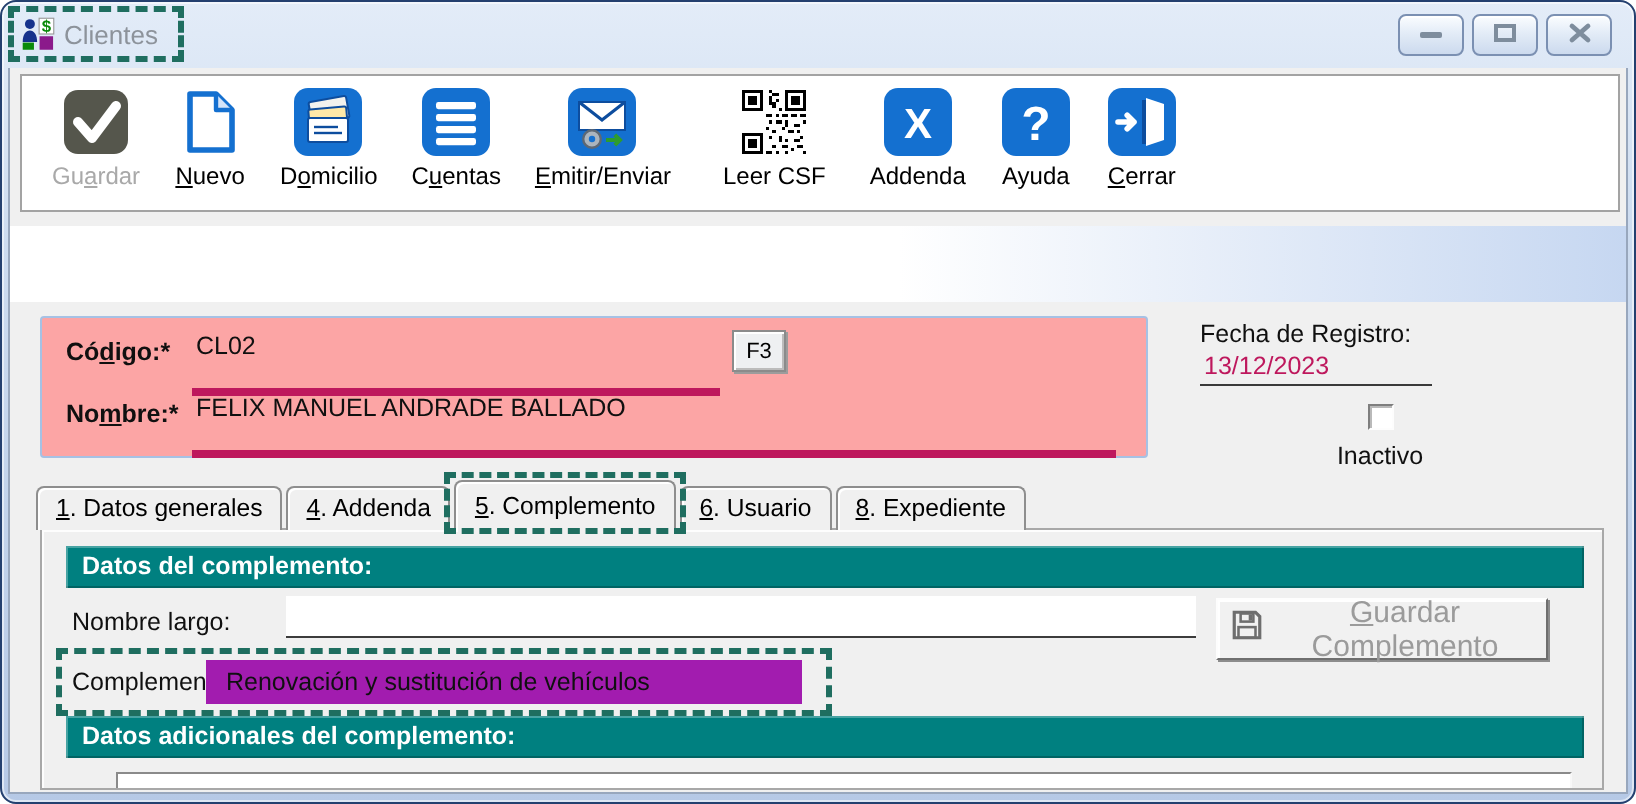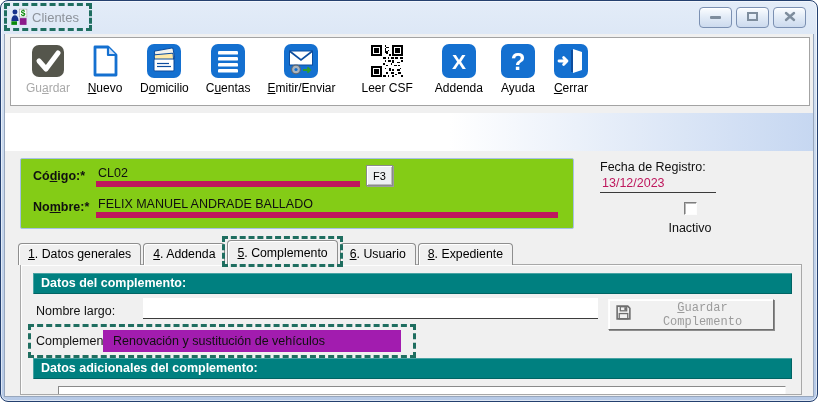--- a/index.html
+++ b/index.html
@@ -32,25 +32,25 @@
   .tbtn .ticon{width:36px;height:36px;display:flex;align-items:center;justify-content:center;}
   .tbtn .tlabel{font-size:12px;color:#000;white-space:nowrap;}
   .tbtn.tb-disabled .tlabel{color:#a9a9a9;}
   .tb-sp1{margin-left:9px;} .tb-sp2{margin-left:5px;}
 
   
   .grad-strip{position:absolute;left:0;right:0;top:79px;height:38px;
     background:linear-gradient(90deg,#ffffff 0%,#ffffff 55%,#c6d7f1 100%);}
 
   
-  .groupbox{position:absolute;left:15px;top:124px;width:554px;height:71px;background:#84cc16;
+  .groupbox{position:absolute;left:15px;top:124px;width:554px;height:71px;background:#fca5a5;
     border:1px solid #a6c1e4;border-radius:2px;}
   .fld-label{position:absolute;font-size:12.5px;font-weight:bold;color:#101010;white-space:nowrap;}
-  .ul-field{position:absolute;background:transparent;border:none;border-bottom:6px solid #be185d;
-    font-family:inherit;font-size:12.5px;color:#101010;padding:0 2px 1px 2px;}
+  .ul-field{position:absolute;background:transparent;border:none;border-bottom:4px solid #be185d;
+    font-family:inherit;font-size:12.5px;color:#101010;padding:0 2px 14px 2px;}
   .f3-btn{position:absolute;left:345px;top:6px;width:27px;height:21px;font-family:inherit;
     font-size:11px;color:#000;background:#eef0f2;border:1px solid #8b8b8b;
     box-shadow:inset 1px 1px 0 #fff,inset -1px -1px 0 #bcbcbc,1px 1px 0 #9c9c9c;cursor:default;}
   .fecha-block{position:absolute;left:595px;top:126px;width:180px;}
   .fecha-label{font-size:12.5px;color:#101010;}
   .fecha-value{margin-top:2px;width:116px;font-size:12.5px;color:#be185d;border-bottom:1px solid #3a3a3a;
     padding:0 2px 2px 2px;}
   .inactivo-row{margin-top:9px;display:flex;align-items:center;gap:6px;flex-direction:column;}
   .checkbox{width:13px;height:13px;background:#fff;border:1px solid;border-color:#7e7e7e #fdfdfd #fdfdfd #7e7e7e;
     box-shadow:inset 1px 1px 0 #b9b9b9;display:inline-block;cursor:default;}
@@ -70,22 +70,22 @@
     border:1px solid #a8a8a8;box-shadow:inset 1px 1px 0 #fdfdfd;overflow:hidden;z-index:2;}
   .teal-header{position:absolute;left:12px;right:9px;height:21px;background:#008080;color:#fff;
     font-size:12.5px;font-weight:bold;line-height:21px;padding-left:8px;
     box-shadow:inset 1px 1px 0 rgba(255,255,255,.28),inset -1px -1px 0 rgba(0,0,0,.22);}
   .hdr1{top:8px;} .hdr2{top:93px;}
   .nl-label{position:absolute;left:15px;top:39px;font-size:12.5px;color:#101010;}
   .nl-input{position:absolute;left:122px;top:33px;width:455px;height:21px;background:#fff;border:none;
     border-bottom:1.5px solid #3c3c3c;font-family:inherit;font-size:12.5px;color:#101010;padding:0 4px;}
   .gc-btn{position:absolute;left:587px;top:34px;width:166px;height:31px;background:#f1f1f1;
     border:1px solid;border-color:#fdfdfd #6f6f6f #6f6f6f #fdfdfd;box-shadow:1px 1px 0 #8c8c8c,inset 1px 1px 0 #fff;
-    display:flex;align-items:center;justify-content:center;gap:6px;font-family:Liberation Mono, monospace;
-    font-size:12px;color:#9b9b9b;cursor:default;}
+    display:flex;align-items:center;justify-content:center;gap:6px;font-family:Liberation Sans, sans-serif;
+    font-size:15px;color:#9b9b9b;cursor:default;}
   .comp-annot{position:absolute;left:7px;top:59px;width:388px;height:34px;border:3px dashed #1f6e60;}
   .comp-label{position:absolute;left:5px;top:7px;font-size:12.5px;color:#101010;white-space:nowrap;}
   .comp-input{position:absolute;left:72px;top:3px;width:298px;height:22px;background:#a21caf;border:none;
     font-family:inherit;font-size:12.5px;color:#101010;padding:0 4px 0 10px;}
   .sunken-strip{position:absolute;left:37px;top:121px;width:728px;height:18px;background:#fff;
     border:1px solid;border-color:#8a8a8a #f8f8f8 #f8f8f8 #8a8a8a;}
 </style>
 </head>
 <body>
 

